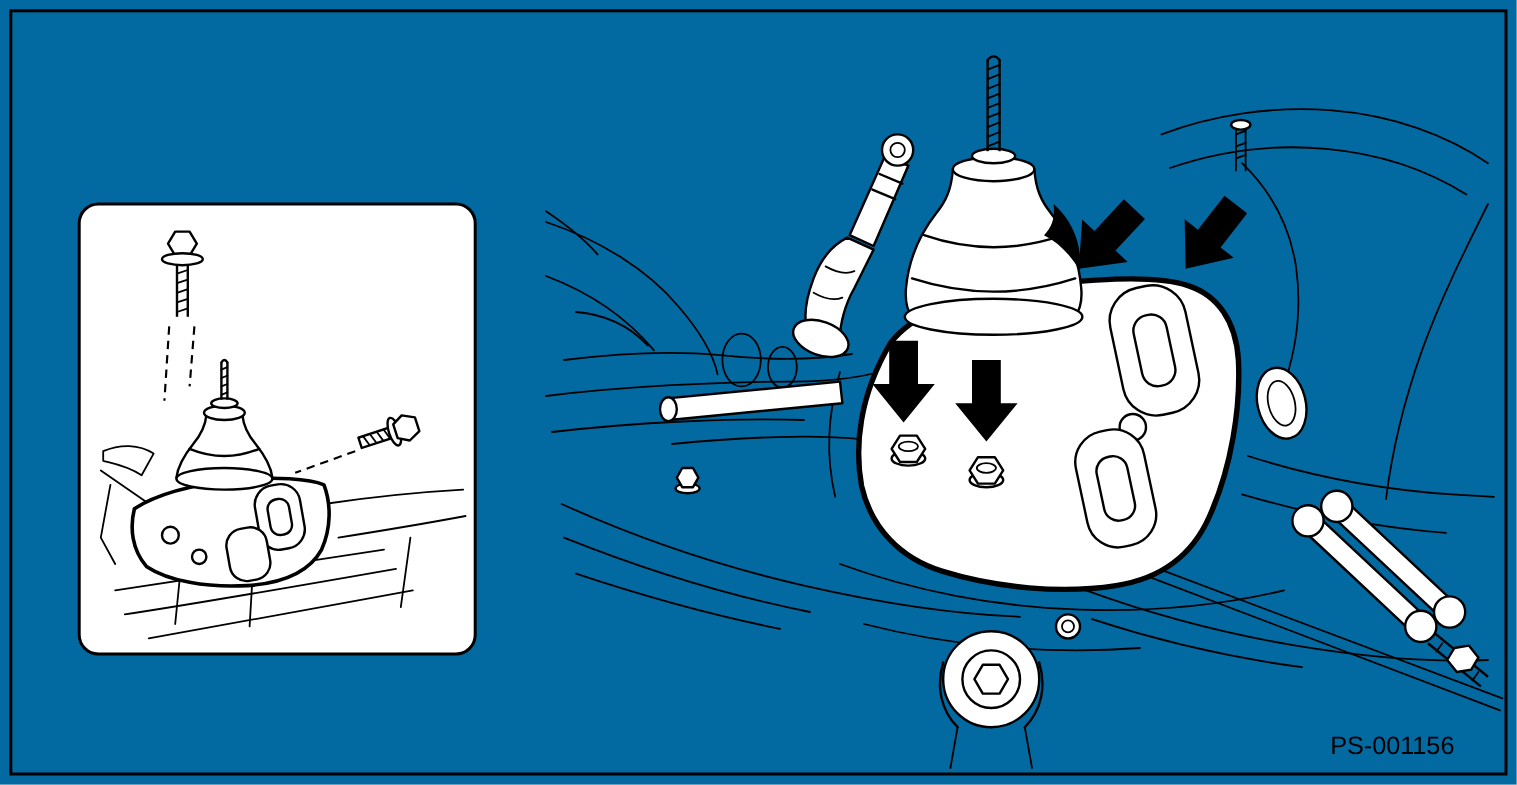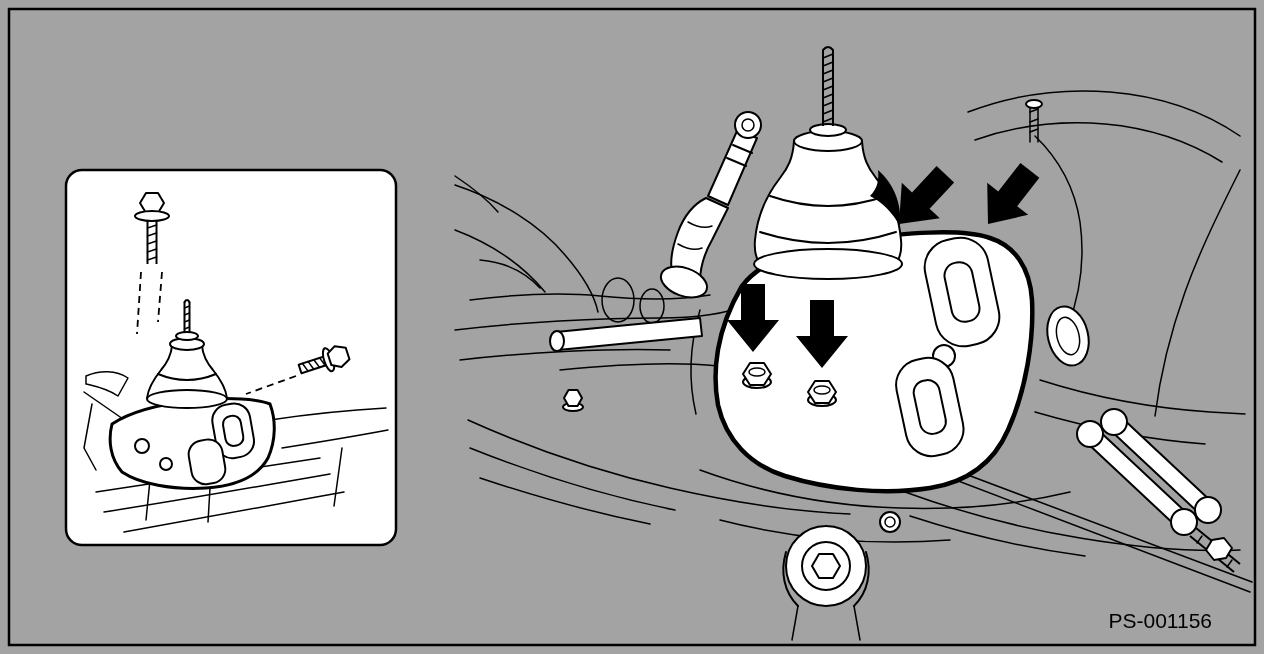--- a/index.html
+++ b/index.html
@@ -1,16 +1,16 @@
 <!DOCTYPE html>
 <html><head>
 <meta charset="utf-8">
 <style>
   html,body{margin:0;padding:0;background:#fff;}
-  .stage{position:relative;width:1264px;height:654px;background:#a3a3a3;overflow:hidden;
+  .stage{position:relative;width:1264px;height:654px;background:#0369a1;overflow:hidden;
          font-family:"Liberation Sans", sans-serif;}
   svg{position:absolute;left:0;top:0;}
   .ln{fill:none;stroke:#000;stroke-width:2;stroke-linecap:round;stroke-linejoin:round;}
   .thin{fill:none;stroke:#000;stroke-width:1.5;stroke-linecap:round;stroke-linejoin:round;}
   .solid{fill:#ffffff;stroke:#000;stroke-width:2;stroke-linejoin:round;}
   .heavy{fill:#ffffff;stroke:#000;stroke-width:4.5;stroke-linejoin:round;}
   .med{fill:#ffffff;stroke:#000;stroke-width:3;stroke-linejoin:round;}
   .dash{fill:none;stroke:#000;stroke-width:1.8;stroke-dasharray:7 5;}
   .blk{fill:#000;stroke:none;}
   .ref-label{font-family:"Liberation Sans", sans-serif;font-size:21px;fill:#000;}

